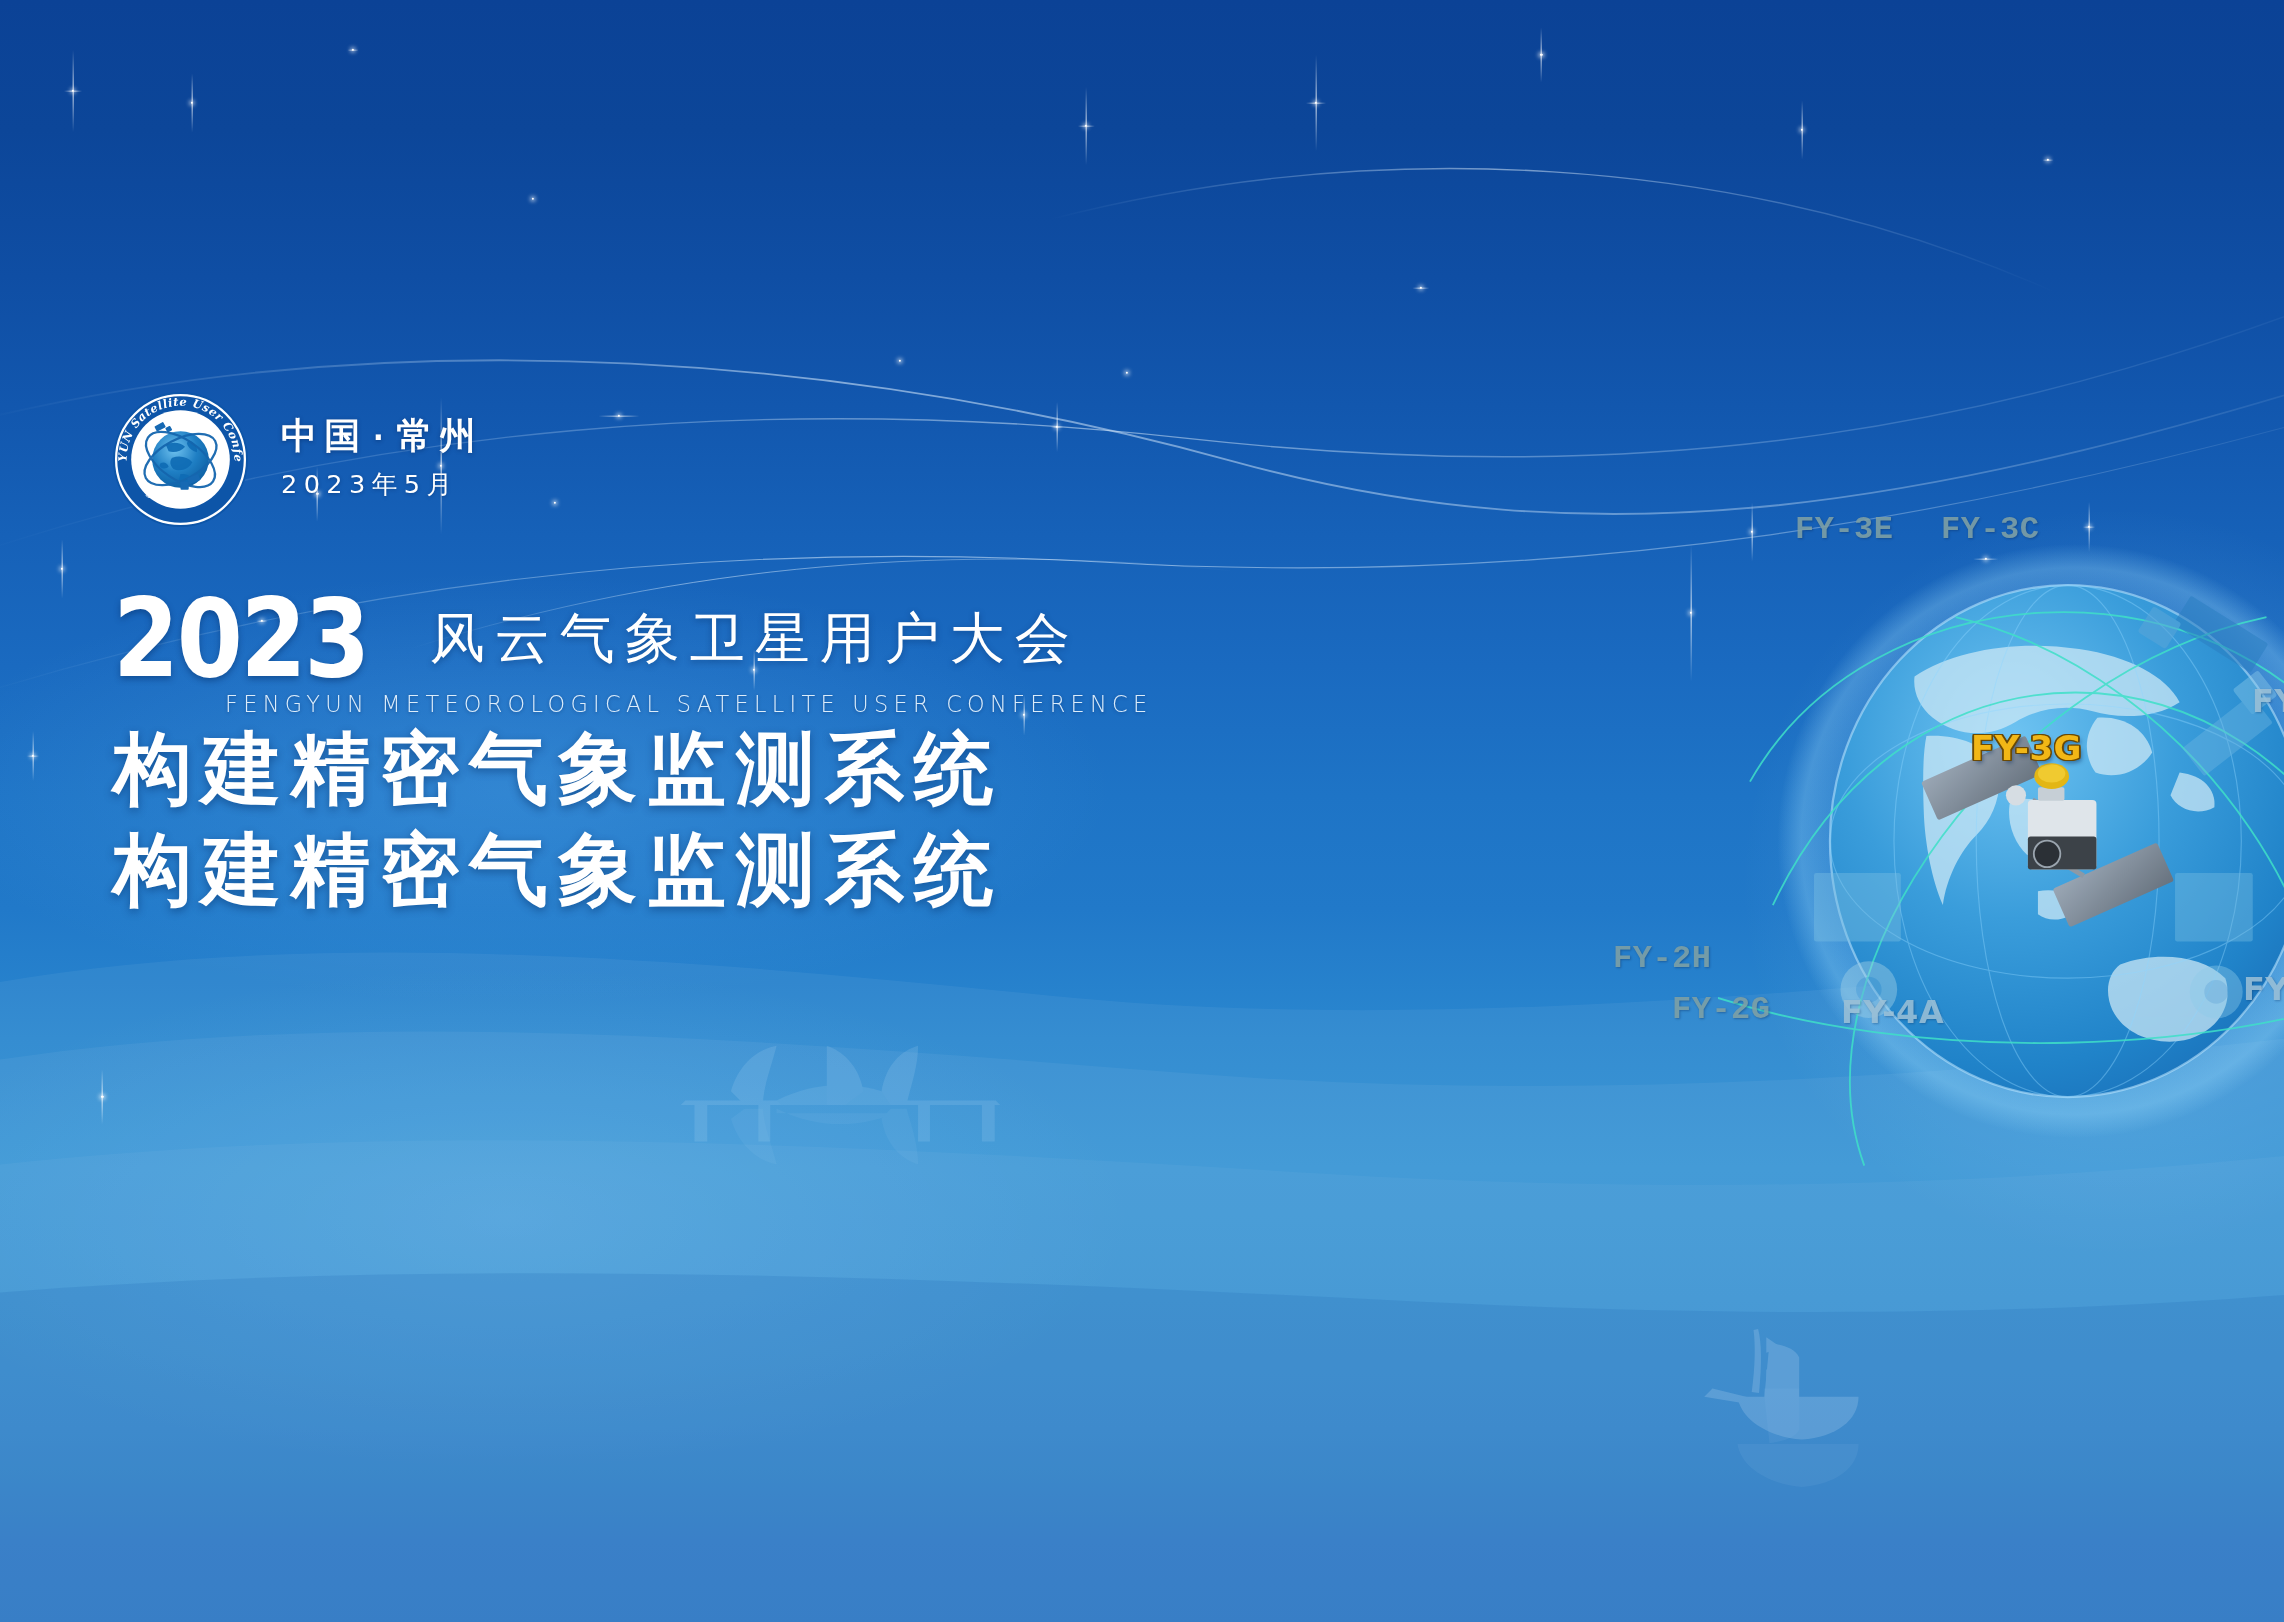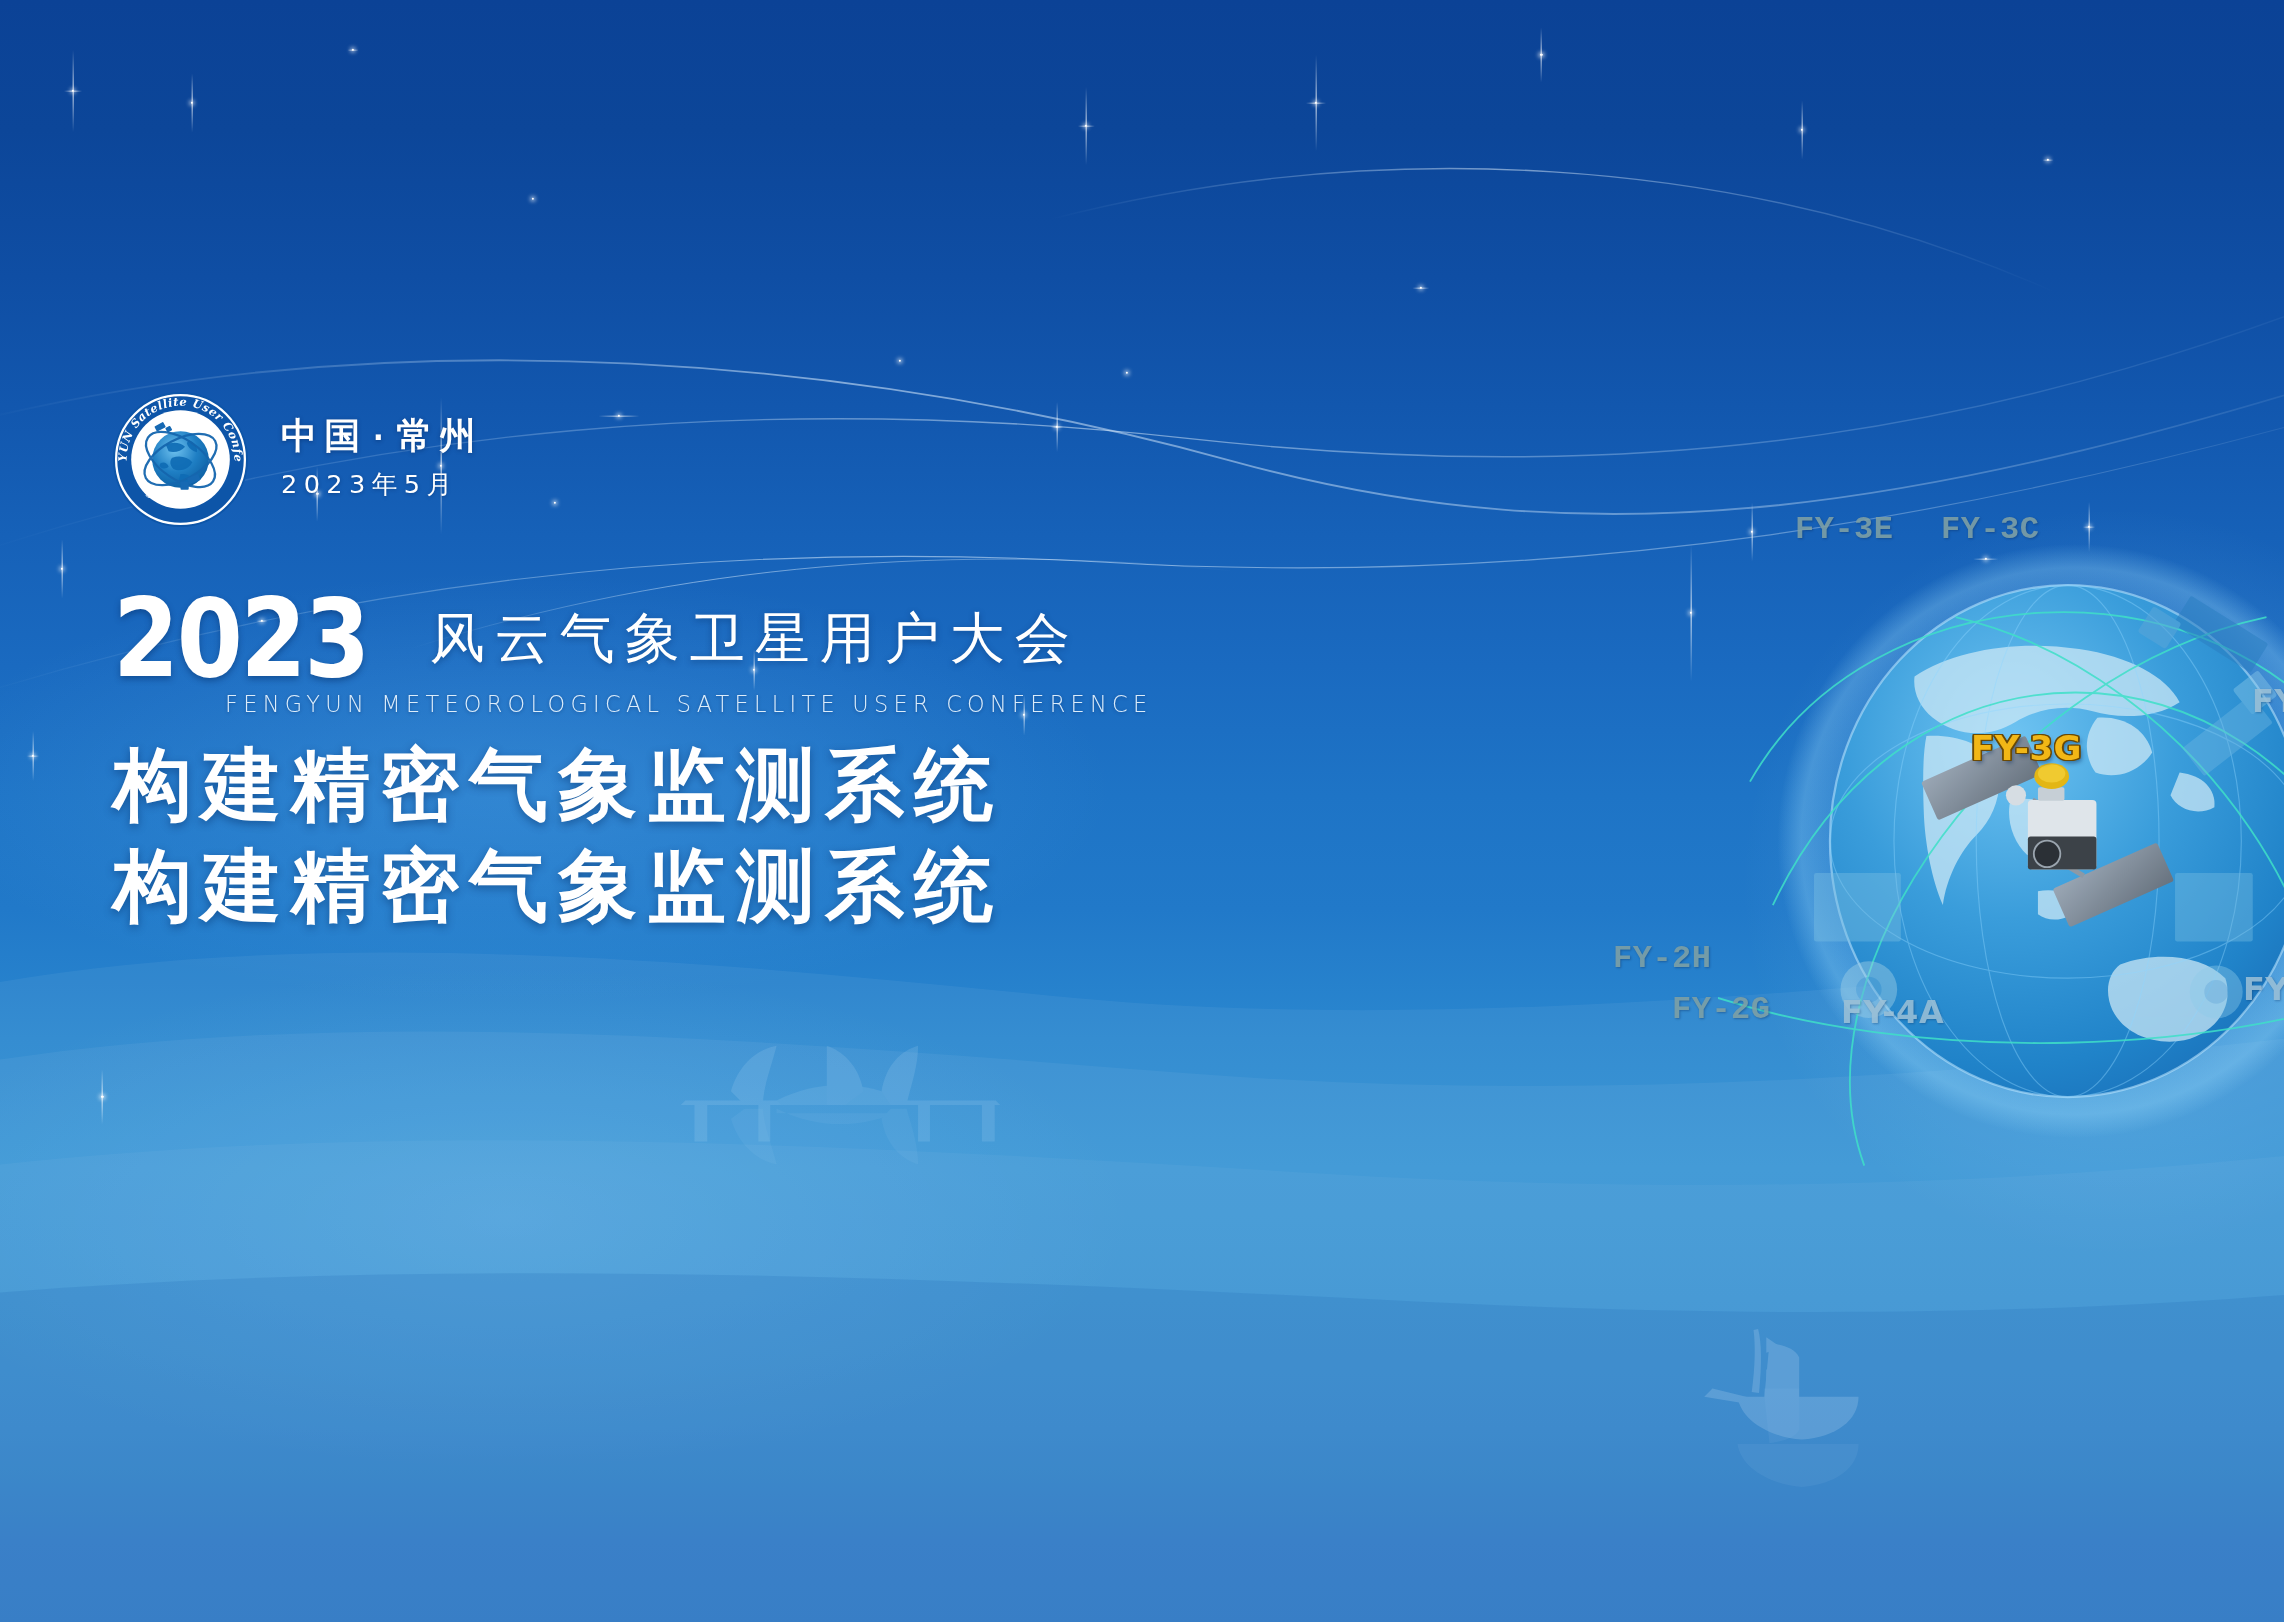--- a/index.html
+++ b/index.html
@@ -95,21 +95,21 @@
     padding-bottom:2.7px;
   }
   .en-sub{
     margin-top:8.2px;margin-left:112px;
     color:#eaf6ff;font-size:22.4px;font-weight:300;letter-spacing:5.3px;line-height:1;
     text-shadow:0 0.9px 3.7px rgba(3,40,95,.5);
     font-family:"DejaVu Sans","Liberation Sans",sans-serif;
     opacity:.93;
   }
   .slogan{
-    margin-top:20px;color:#fff;font-size:79px;font-weight:700;line-height:1.28;
+    margin-top:4px;color:#fff;font-size:79px;font-weight:700;line-height:1.28;
     letter-spacing:10px;
     text-shadow:0 3.2px 8.2px rgba(3,40,95,.45);
     font-family:"DejaVu Sans","Liberation Sans",sans-serif;
   }
   .slogan div{white-space:nowrap;}
 
   
   .globewrap{position:absolute;left:1718px;top:480px;width:713px;height:713px;}
   .globewrap svg{display:block;width:713px;height:713px;}
 

